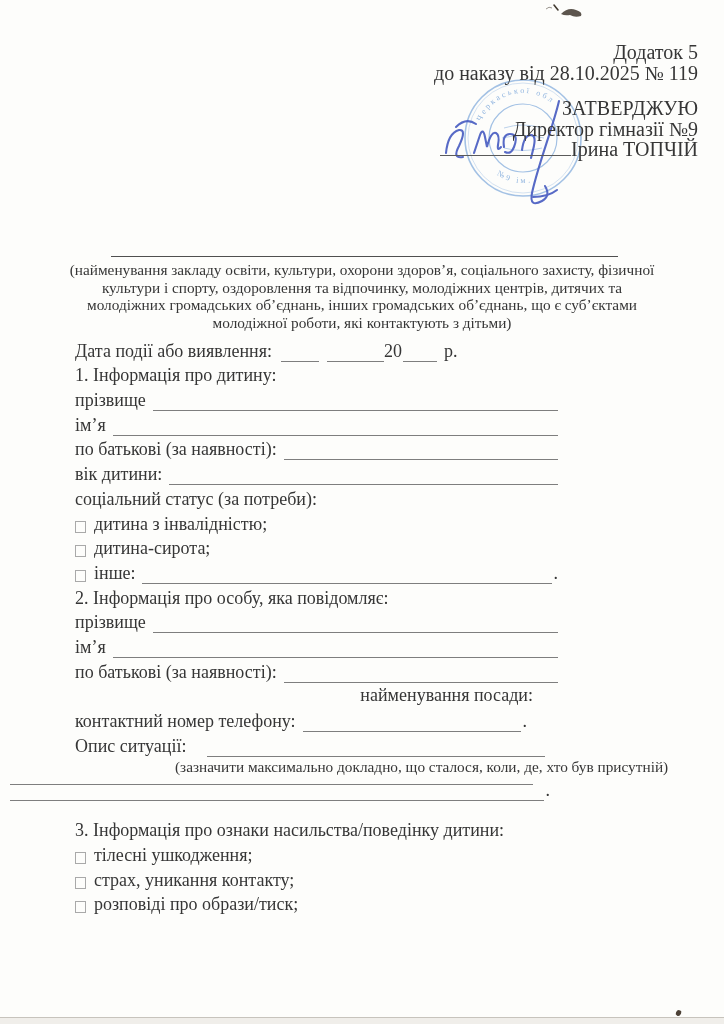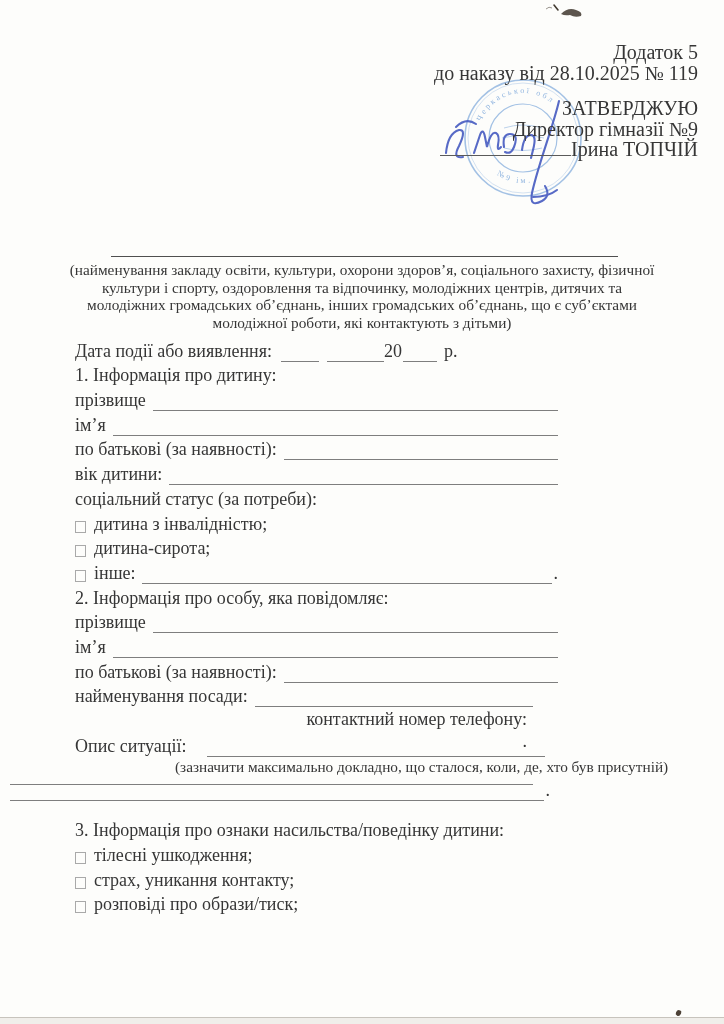--- a/index.html
+++ b/index.html
@@ -43,22 +43,22 @@
     white-space:nowrap;
   }
   .fill { flex:1; border-bottom:1px solid #7e7e7e; margin-left:7px; height:14px; }
   .blank { display:inline-block; border-bottom:1px solid #7e7e7e; height:14px; }
   .checkbox {
     display:inline-block; width:11px; height:12px;
     border:1px solid #a9a9a9; margin-right:8px; margin-bottom:2px;
     box-sizing:border-box; background:transparent;
   }
   .row-desc   { width:470px;gap:14px; }
-  .row-posada { width:458px; }
-  .row-phone  { width:452px;flex-direction:column; }
+  .row-posada { width:458px;flex-direction:column; }
+  .row-phone  { width:452px; }
   .hint-row   { height:19px; margin-left:100px; width:auto; font-size:15.3px; }
   .fullline1 {
     height:6px; margin-left:-65px; width:523px;
     border-bottom:1px solid #7e7e7e;
   }
   .fullline2-row { margin-left:-65px; width:540px; height:18px; }
   .fullline2-row .fill { margin-left:0; }
   .section3-heading { margin-top:16px; }
   .period { margin-left:2px; }
   

